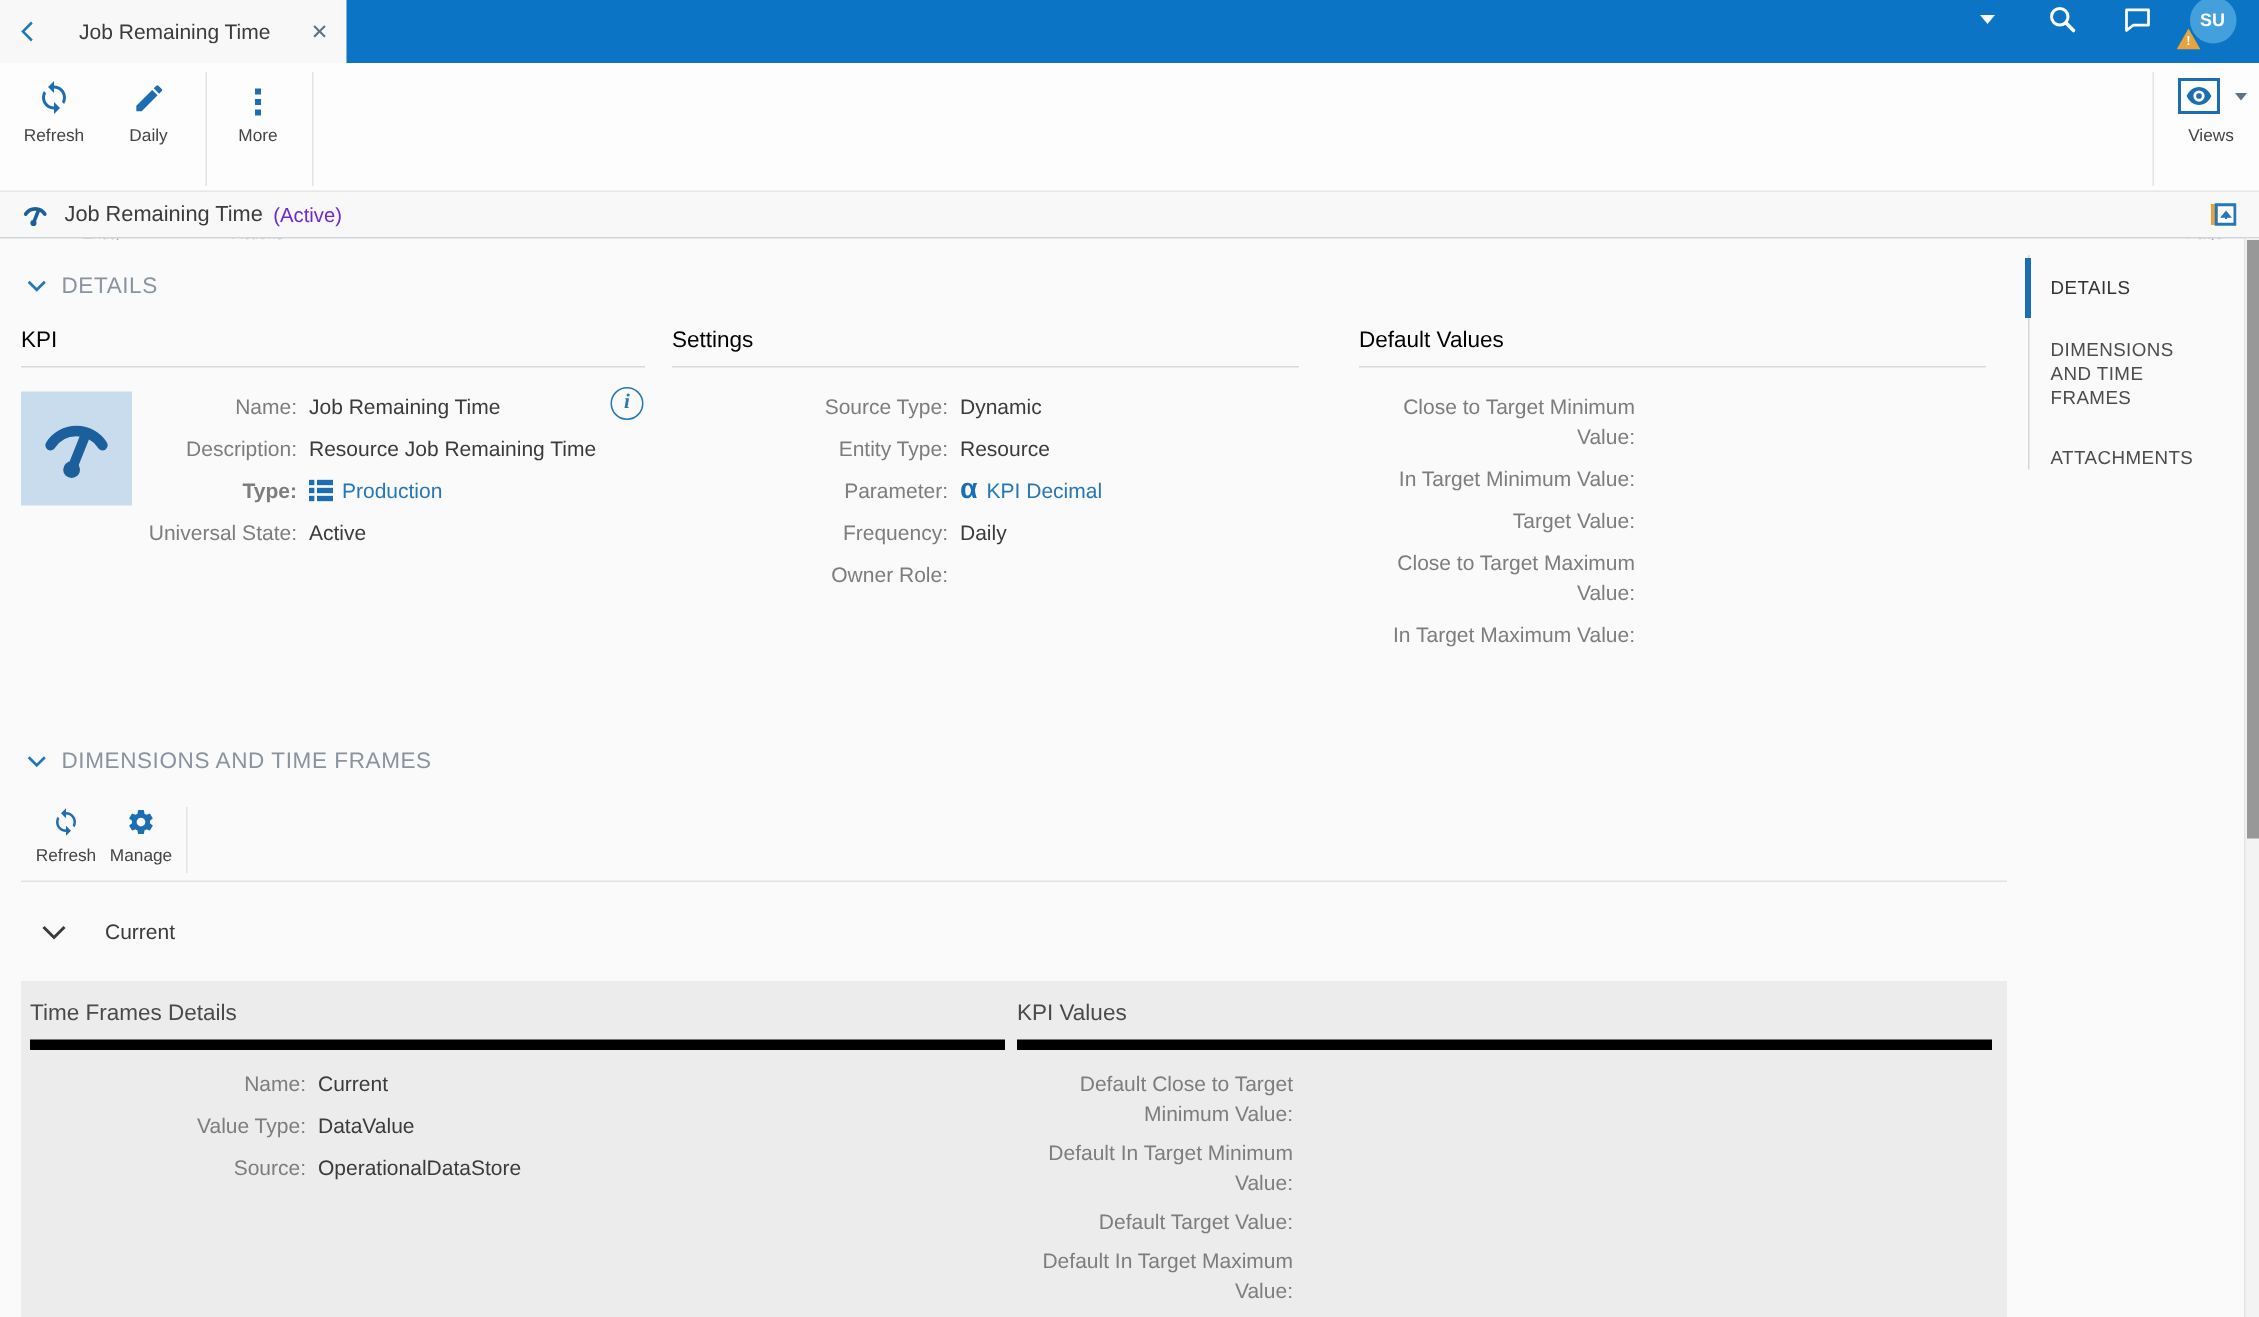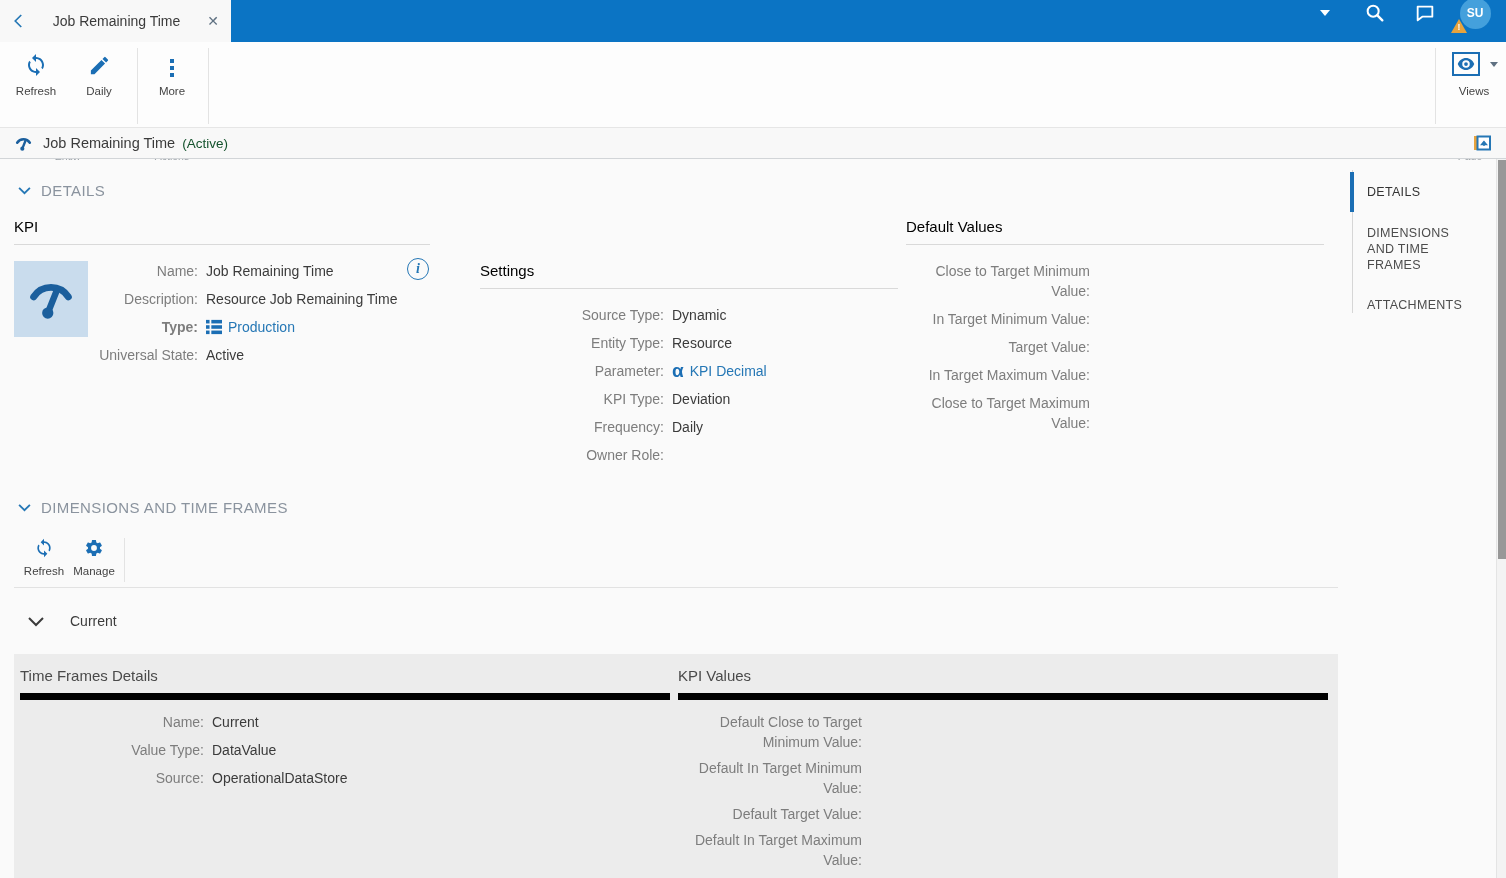--- a/index.html
+++ b/index.html
@@ -39,21 +39,21 @@
   .views-btn { position:absolute; top:9px; left:1446px; width:56px; text-align:center; cursor:pointer; }
   .views-box { width:28px; height:24px; border:2px solid #1b6eb4; display:flex; align-items:center; justify-content:center; margin:1px auto 0 6px; }
   .views-caret { position:absolute; left:44px; top:11px; width:0; height:0;
                  border-left:4px solid transparent; border-right:4px solid transparent; border-top:5px solid #5f7182; }
 
   
   .page-header { position:absolute; top:128px; left:0; right:0; height:31px; background:#f8f8f8;
                  border-bottom:1px solid #d2d5d8; display:flex; align-items:center; }
   .ph-icon { margin-left:14px; }
   .ph-title { margin-left:10px; font-size:14.5px; color:#3b3b3b; }
-  .ph-status { margin-left:7px; font-size:13.5px; color:#14532d; }
+  .ph-status { margin-left:7px; font-size:13.5px; color:#6d28d9; }
   .ph-expand { position:absolute; right:15px; top:7px; cursor:pointer; }
 
   
   .content { position:absolute; top:160px; left:0; right:10px; bottom:0; background:#fafafa; }
   .section-hd { position:absolute; display:flex; align-items:center; gap:9px; cursor:pointer; }
   .section-hd .t { font-size:15px; color:#8a939e; letter-spacing:0.4px; }
 
   .col { position:absolute; top:0; }
   .col-title { font-size:15px; color:#000000; padding-bottom:9px; border-bottom:1px solid #d9d9d9; }
   .fields { margin-top:16px; }
@@ -257,43 +257,39 @@
             </div>
           </div>
           <div class="frow">
             <div class="flabel" style="width:110px;">Universal State:</div>
             <div class="fvalue">Active</div>
           </div>
         </div>
       </div>
     </div>
 
-    <div class="col" style="left:480px; width:418px;margin-top:44px;">
+    <div class="col" style="left:448px; width:418px;">
       <div class="col-title">Settings</div>
       <div class="fields">
         <div class="frow">
           <div class="flabel" style="width:184px;">Source Type:</div>
           <div class="fvalue">Dynamic</div>
         </div>
         <div class="frow">
           <div class="flabel" style="width:184px;">Entity Type:</div>
           <div class="fvalue">Resource</div>
         </div>
         <div class="frow">
           <div class="flabel" style="width:184px;">Parameter:</div>
           <div class="fvalue">
             <span class="alpha">α</span>
             <span class="link">KPI Decimal</span>
           </div>
         </div>
         <div class="frow">
-          <div class="flabel" style="width:184px;">KPI Type:</div>
-          <div class="fvalue">Deviation</div>
-        </div>
-        <div class="frow">
           <div class="flabel" style="width:184px;">Frequency:</div>
           <div class="fvalue">Daily</div>
         </div>
         <div class="frow">
           <div class="flabel" style="width:184px;">Owner Role:</div>
           <div class="fvalue"></div>
         </div>
       </div>
     </div>
 
@@ -306,25 +302,25 @@
         </div>
         <div class="frow">
           <div class="flabel" style="width:184px;">In Target Minimum Value:</div>
           <div class="fvalue"></div>
         </div>
         <div class="frow">
           <div class="flabel" style="width:184px;">Target Value:</div>
           <div class="fvalue"></div>
         </div>
         <div class="frow">
+          <div class="flabel" style="width:184px;">Close to Target Maximum Value:</div>
+          <div class="fvalue"></div>
+        </div>
+        <div class="frow">
           <div class="flabel" style="width:184px;">In Target Maximum Value:</div>
-          <div class="fvalue"></div>
-        </div>
-        <div class="frow">
-          <div class="flabel" style="width:184px;">Close to Target Maximum Value:</div>
           <div class="fvalue"></div>
         </div>
       </div>
     </div>
   </div>
 
   <div class="section-hd" style="top:339px; left:17px;">
     <span>
       <svg width="15" height="9" viewBox="0 0 16 10">
           <polyline points="2,2 8,8 14,2" fill="none" stroke="#2577b5" stroke-width="2"></polyline>

